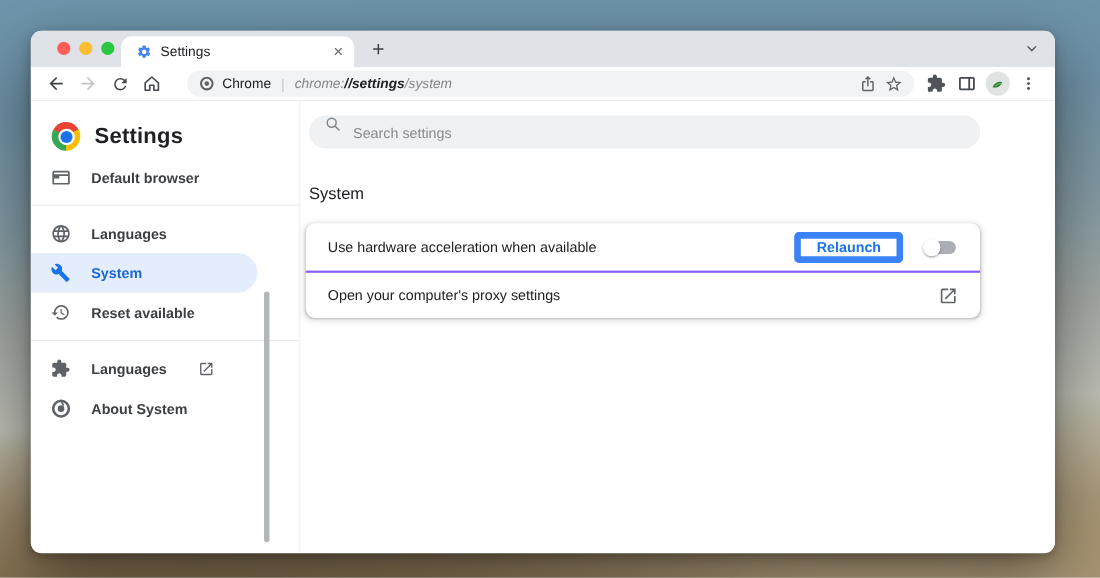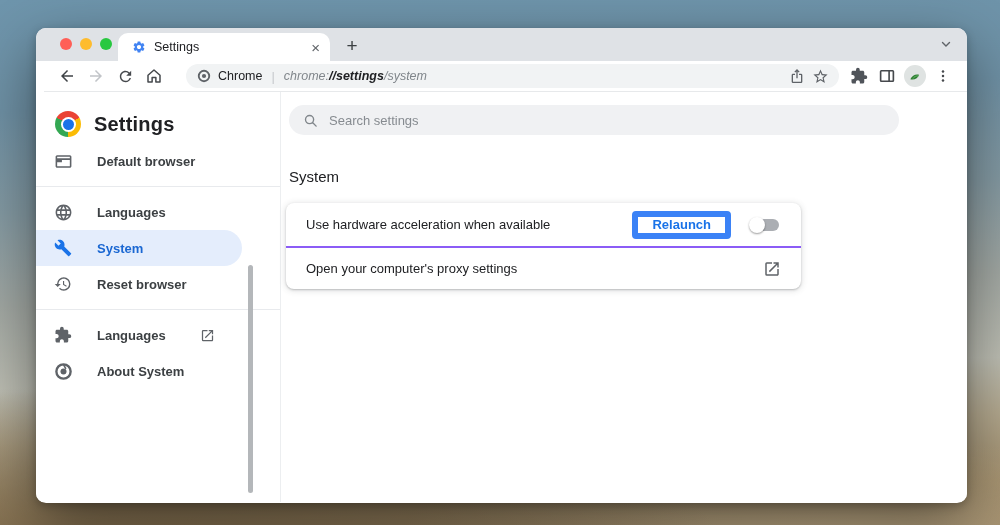--- a/index.html
+++ b/index.html
@@ -5,76 +5,76 @@
   * { margin:0; padding:0; box-sizing:border-box; }
   html,body { width:1000px; height:525px; overflow:hidden; }
   body {
     font-family:"Liberation Sans", sans-serif;
     background:
       radial-gradient(95% 60% at 15% 110%, rgba(116,96,66,.95) 0%, rgba(116,96,66,0) 62%),
       radial-gradient(75% 40% at 82% 106%, rgba(193,174,138,.95) 0%, rgba(193,174,138,0) 58%),
       linear-gradient(178deg, #6e95ac 0%, #6e90a4 20%, #8399a2 38%, #a2a8a3 55%, #bdbeb3 70%, #b3a88e 80%, #a08d6b 92%, #8f7b5c 100%);
   }
   .window {
-    position:absolute; left:36px; top:28px; width:931px; height:475px;
+    position:absolute; left:28px; top:28px; width:931px; height:475px;
     border-radius:10px; overflow:hidden; background:#fff;
     box-shadow:0 22px 60px rgba(0,0,0,.45), 0 3px 10px rgba(0,0,0,.25);
   }
   
   .tabstrip { position:relative; height:33px; background:#dfe2e6; }
   .traffic { position:absolute; left:24px; top:10px; display:flex; gap:8px; }
   .traffic span { width:12px; height:12px; border-radius:50%; display:block; }
   .tab {
     position:absolute; left:82px; bottom:0; width:212px; height:28px;
     background:#fff; border-radius:10px 10px 0 0;
     display:flex; align-items:center; padding:0 10px 0 14px; gap:8px;
   }
   .tab-title { font-size:12.5px; color:#202124; flex:1; }
   .tab-close { font-size:15px; color:#5f6368; cursor:default; line-height:1; }
   .newtab { position:absolute; left:304px; top:6px; width:24px; height:24px; border-radius:50%;
     display:flex; align-items:center; justify-content:center; font-size:19px; color:#3c4043; }
   .strip-chevron { position:absolute; right:14px; top:9px; }
   
   .toolbar { height:31px; background:#fff; display:flex; align-items:center; padding:11px 10px;
-    border-bottom:1px solid #e7e9eb;margin-left:8px; }
+    border-bottom:1px solid #e7e9eb; }
   .navbtn { width:26px; height:26px; display:flex; align-items:center; justify-content:center; margin-right:3px; }
   .omnibox { flex:1; height:24px; margin:0 6px 0 16px; background:#f1f3f4; border-radius:12px;
     display:flex; align-items:center; padding:0 10px 0 11px; gap:7px; min-width:0; }
   .omni-label { font-size:12.5px; color:#202124; }
   .omni-sep { color:#c6c9cd; font-size:13px; margin:0 2px; }
   .omni-url { font-size:12.5px; color:#80868b; white-space:nowrap;font-style:italic; }
   .omni-url b { color:#202124; font-weight:700; }
   .omni-spacer { flex:1; }
   .rightbtn { width:28px; height:26px; display:flex; align-items:center; justify-content:center; }
   .avatar { width:22px; height:22px; border-radius:50%; background:#dfe3e2; display:flex; align-items:center; justify-content:center; overflow:hidden; }
   
   .page { position:relative; display:flex; height:410px; background:#fff; }
   .sidebar { position:relative; width:245px; border-right:1px solid #eceef0; }
   .side-header { display:flex; align-items:center; gap:13px; padding:13px 0 0 19px; height:51px; }
   .chrome-logo { width:26px; height:26px; border-radius:50%; position:relative;
     background:conic-gradient(from -60deg, #ea4335 0 120deg, #fbbc05 0 240deg, #34a853 0 360deg); }
   .chrome-logo::before { content:""; position:absolute; inset:5.5px; border-radius:50%; background:#fff; }
   .chrome-logo::after { content:""; position:absolute; inset:7.5px; border-radius:50%; background:#1a73e8; }
   .side-title { font-size:20px; font-weight:700; color:#202124; letter-spacing:.2px; }
-  .nav-item { height:36px; display:flex; align-items:center; padding-left:17px; gap:24px;
+  .nav-item { height:36px; display:flex; align-items:center; padding-left:17px; gap:18px;
     font-size:13px; font-weight:600; color:#3c4043; cursor:default; }
   .nav-item .nicon { width:20px; height:20px; display:flex; align-items:center; justify-content:center; flex:none; }
   .nav-item.selected { width:206px; background:#e4edfc; border-radius:0 18px 18px 0; color:#1a67d2; }
   .nav-divider { border-top:1px solid #e8eaed; margin:7px 0; }
   .ext-link { margin-left:10px; display:flex; }
   .side-scrollbar { position:absolute; left:212px; top:173px; width:5px; height:228px;
     background:#b4b7ba; border-radius:3px; }
   .main { flex:1; position:relative; }
   .searchbar { margin:13px 0 0 8px; width:610px; height:30px; background:#f0f1f3; border-radius:15px;
-    display:flex; align-items:center; padding:0 14px; gap:11px; }
+    display:flex; padding:0 14px; gap:11px; }
   .searchbar input { border:none; outline:none; background:transparent; font-size:13px; color:#202124;
     font-family:"Liberation Sans", sans-serif; width:100%; }
   .searchbar input::placeholder { color:#868b90; }
   .section-title { margin:33px 0 0 8px; font-size:15px; font-weight:500; color:#202124; height:20px; }
-  .card { margin:15px 0 0 5px; width:515px; background:#fff; border-radius:8px;
+  .card { margin:15px 0 0 5px; width:613px; background:#fff; border-radius:8px;
     box-shadow:0 1px 2px rgba(60,64,67,.28), 0 1px 6px 1px rgba(60,64,67,.14); }
   .card-row { height:43px; display:flex; align-items:center; padding:0 20px; gap:20px; }
   .card-row + .card-row { border-top:2px solid #8b5cf6; }
   .row-label { font-size:13px; color:#202124; flex:1; }
   .relaunch-btn { height:28px; padding:0 14px; background:#fff; border:6px solid #3b82f6; border-radius:4px;
     color:#1a73e8; font-size:13px; font-weight:600; font-family:"Liberation Sans", sans-serif; }
   .toggle { position:relative; width:28px; height:12px; border-radius:6px; background:#abaeb3; margin-right:2px; }
   .toggle .knob { position:absolute; left:-2px; top:-2px; width:16px; height:16px; border-radius:50%;
     background:#fff; box-shadow:0 1px 2px rgba(0,0,0,.4); }
   svg { display:block; }
@@ -211,21 +211,21 @@
             </svg>
         </span>
         <span>System</span>
       </div>
       <div class="nav-item">
         <span class="nicon">
           <svg width="18" height="18" viewBox="0 0 24 24" fill="#5f6368">
               <path d="M13 3a9 9 0 0 0-9 9H1l3.89 3.89.07.14L9 12H6c0-3.87 3.13-7 7-7s7 3.13 7 7-3.13 7-7 7c-1.93 0-3.68-.79-4.94-2.06l-1.42 1.42A8.954 8.954 0 0 0 13 21a9 9 0 0 0 0-18zm-1 5v5l4.28 2.54.72-1.21-3.5-2.08V8H12z"></path>
             </svg>
         </span>
-        <span>Reset browser</span>
+        <span>Reset available</span>
       </div>
 
       <div class="nav-divider"></div>
 
       <div class="nav-item">
         <span class="nicon">
           <svg width="18" height="18" viewBox="0 0 24 24" fill="#5f6368">
               <path d="M20.5 11H19V7c0-1.1-.9-2-2-2h-4V3.5a2.5 2.5 0 0 0-5 0V5H4c-1.1 0-2 .9-2 2v3.8h1.5c1.5 0 2.7 1.2 2.7 2.7S5 16.2 3.5 16.2H2V20c0 1.1.9 2 2 2h3.8v-1.5c0-1.5 1.2-2.7 2.7-2.7 1.5 0 2.7 1.2 2.7 2.7V22H17c1.1 0 2-.9 2-2v-4h1.5a2.5 2.5 0 0 0 0-5z"></path>
             </svg>
         </span>

